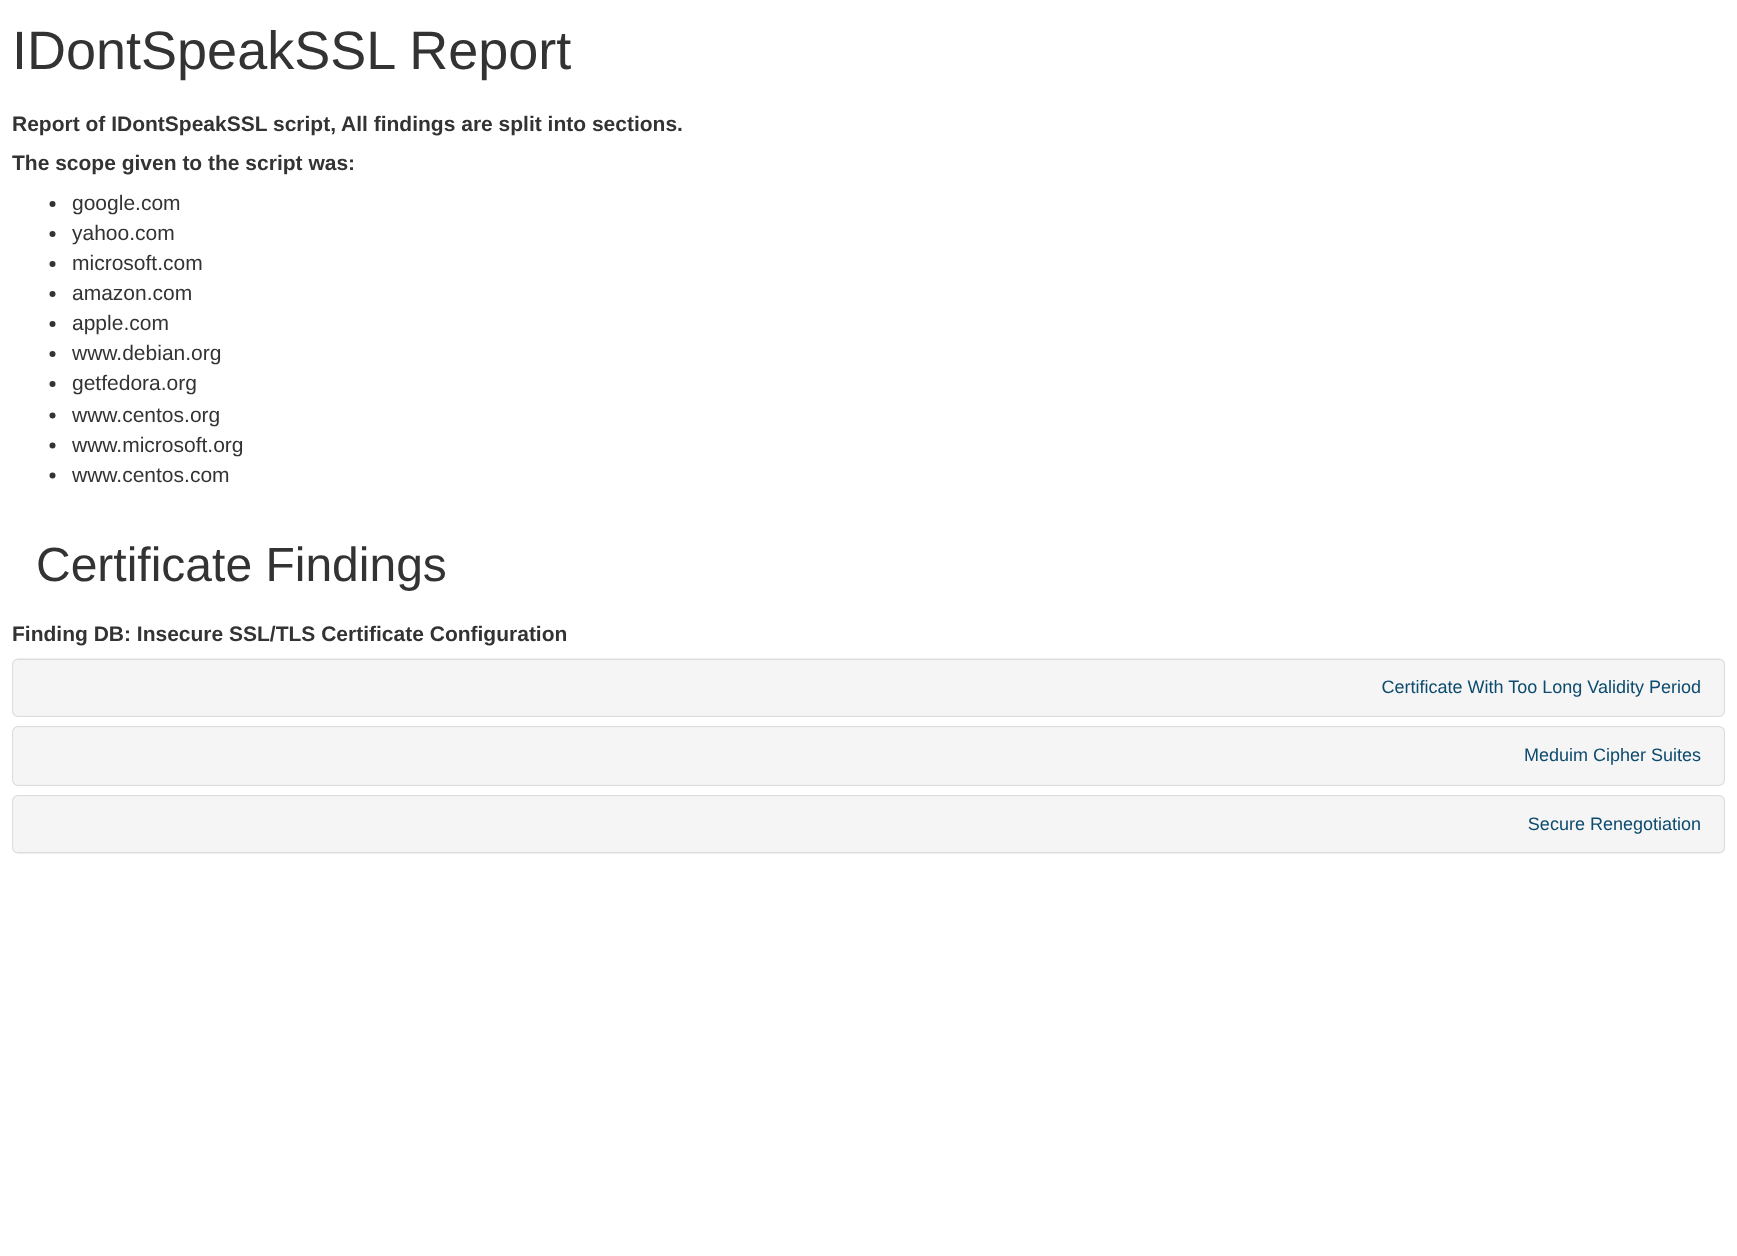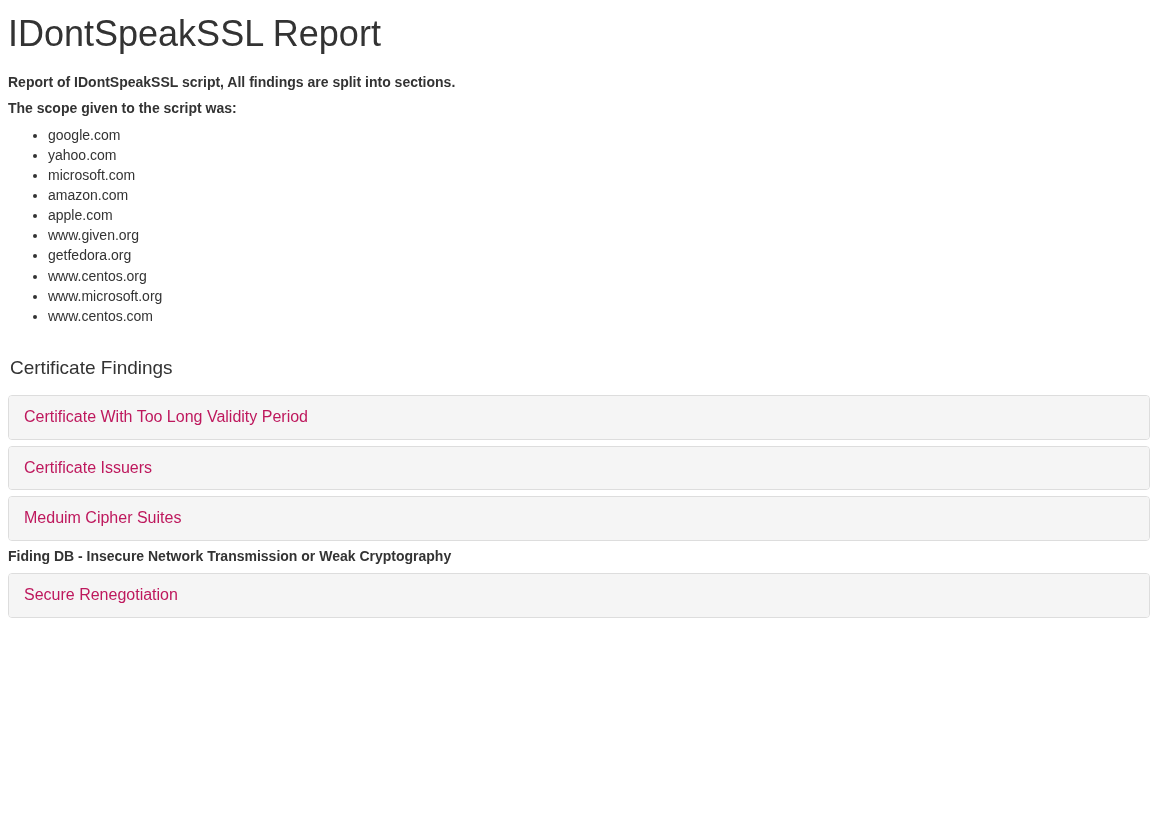--- a/index.html
+++ b/index.html
@@ -15,23 +15,23 @@
   .container {
     padding: 0 8px 8px 8px;
   }
   h1.page-title {
     font-size: 36px;
     font-weight: 400;
     margin: 8px 0 14px 0;
     color: #333;
   }
   h2.section-title {
-    font-size: 19px;
+    font-size: 32px;
     font-weight: 500;
-    margin: 28px 0 14px 2px;
+    margin: 28px 0 14px 16px;
     color: #333;
   }
   .intro p, .section-sub {
     margin: 0 0 6px 0;
     color: #333;
     font-weight: bold;
   }
   ul.scope-list {
     margin: 6px 0 0 0;
     padding-left: 40px;
@@ -48,23 +48,24 @@
     background: #ffffff;
   }
   .panel + .panel {
     margin-top: 5px;
   }
   .panel-heading {
     background: #f5f5f5;
     border-bottom: 1px solid #dddddd;
     border-radius: 3px 3px 0 0;
     padding: 10px 15px;
-    color: #be185d;
-    font-size: 16px;
+    color: #0c4a6e;
+    font-size: 12px;
     cursor: pointer;
+    text-align: right;
   }
   .panel:last-child .panel-heading,
   .panel .panel-heading:last-child {
     border-bottom: 0;
     border-radius: 3px;
   }
   .panel-heading-only {
     border-bottom: 0;
     border-radius: 3px;
   }
@@ -78,41 +79,38 @@
 
   <div class="intro">
     <p>Report of IDontSpeakSSL script, All findings are split into sections.</p>
     <p>The scope given to the script was:</p>
     <ul class="scope-list">
       <li>google.com</li>
       <li>yahoo.com</li>
       <li>microsoft.com</li>
       <li>amazon.com</li>
       <li>apple.com</li>
-      <li>www.given.org</li>
+      <li>www.debian.org</li>
       <li>getfedora.org</li>
       <li>www.centos.org</li>
       <li>www.microsoft.org</li>
       <li>www.centos.com</li>
     </ul>
   </div>
 
   <h2 class="section-title">Certificate Findings</h2>
+  <p class="section-sub">Finding DB: Insecure SSL/TLS Certificate Configuration</p>
 
   <div class="panel">
     <div class="panel-heading panel-heading-only">Certificate With Too Long Validity Period</div>
-  </div>
-  <div class="panel">
-    <div class="panel-heading panel-heading-only">Certificate Issuers</div>
   </div>
 
 
   <div class="panel">
     <div class="panel-heading panel-heading-only">Meduim Cipher Suites</div>
   </div>
 
-  <p class="section-sub">Fiding DB - Insecure Network Transmission or Weak Cryptography</p>
 
   <div class="panel">
     <div class="panel-heading panel-heading-only">Secure Renegotiation</div>
   </div>
 
 </div>
 
 </body></html>

